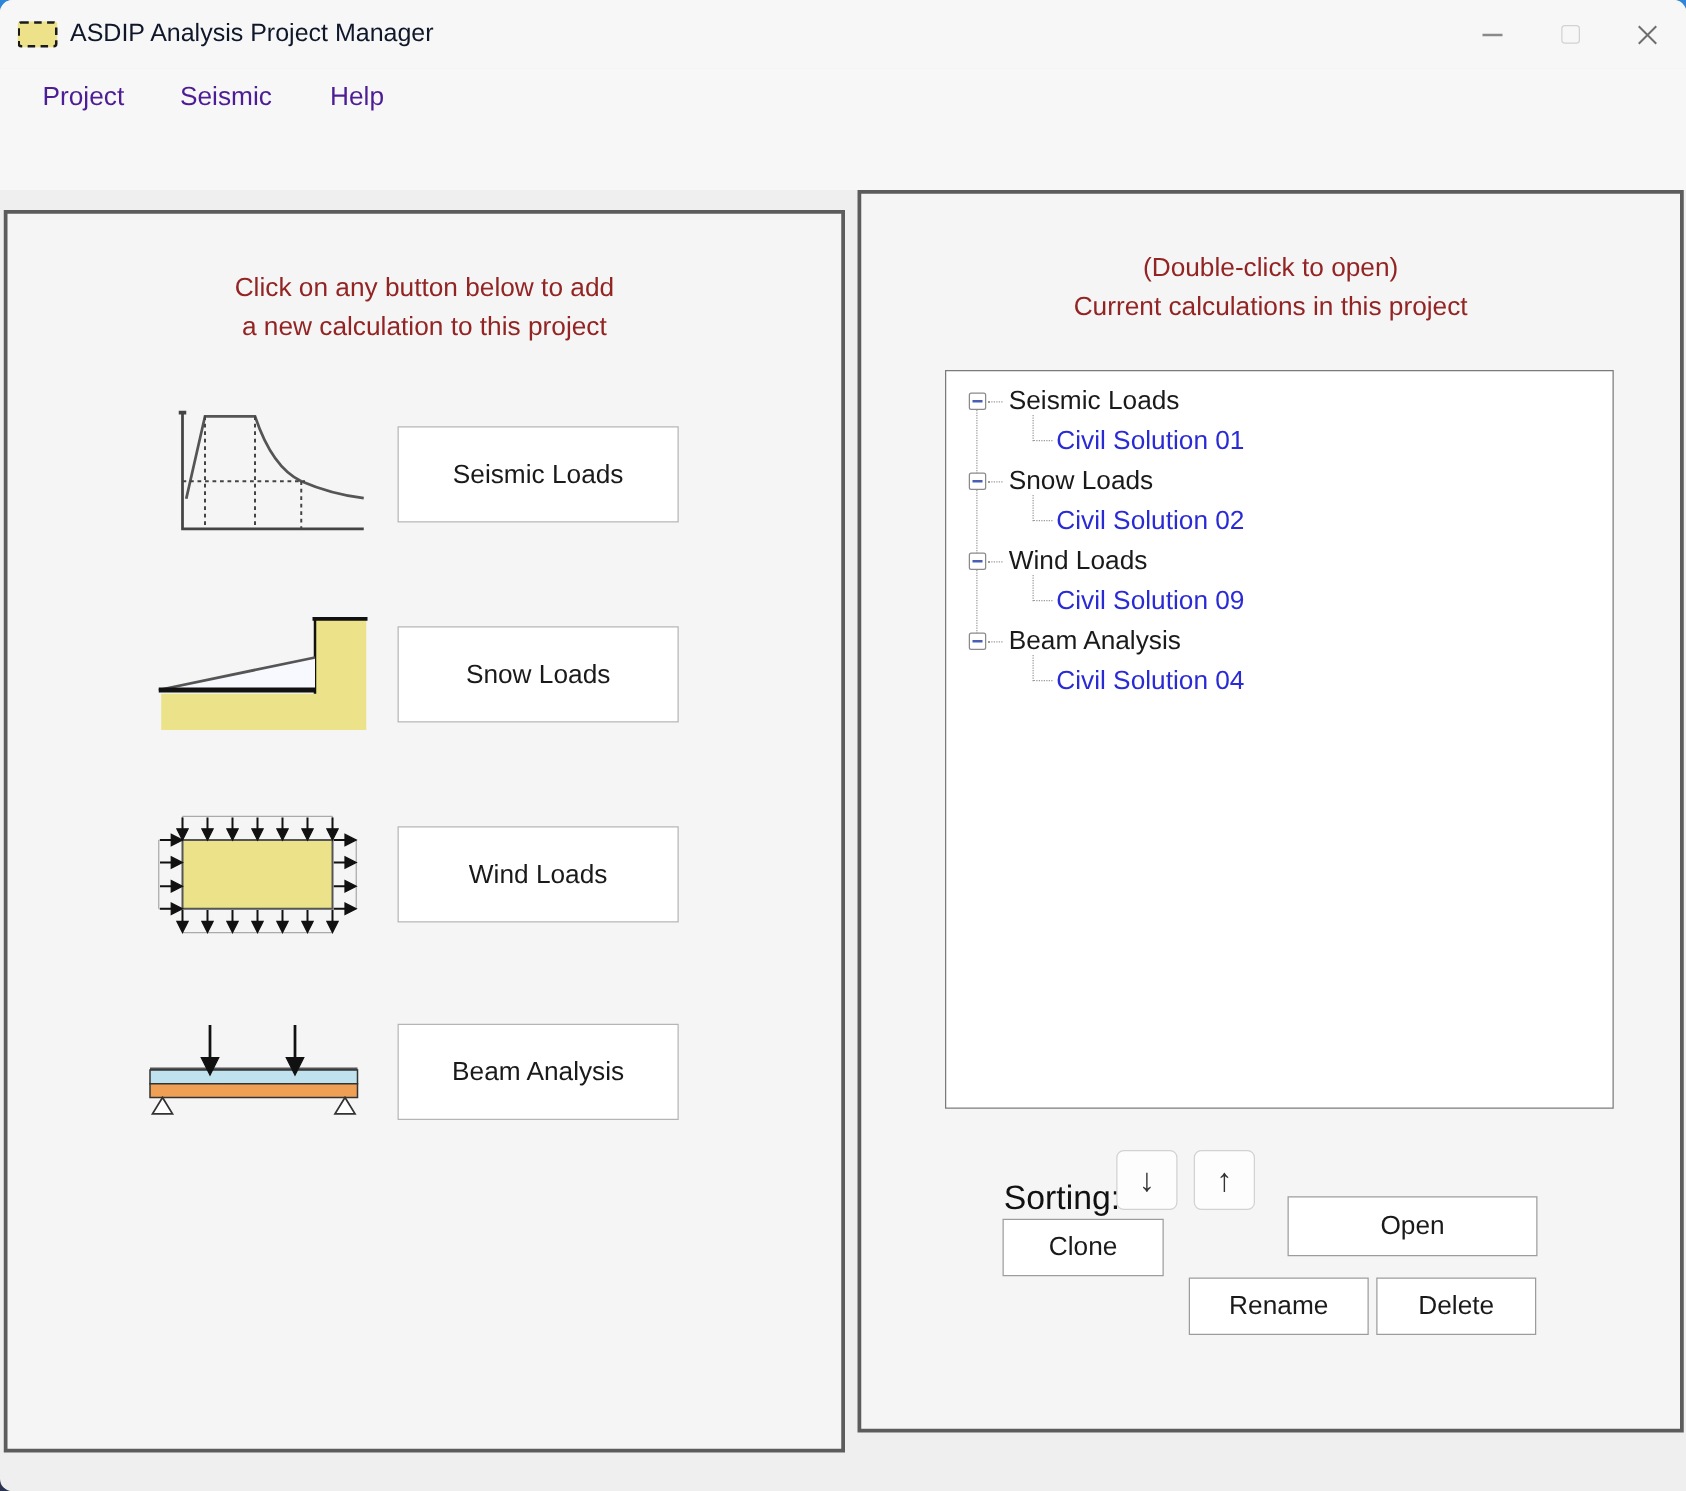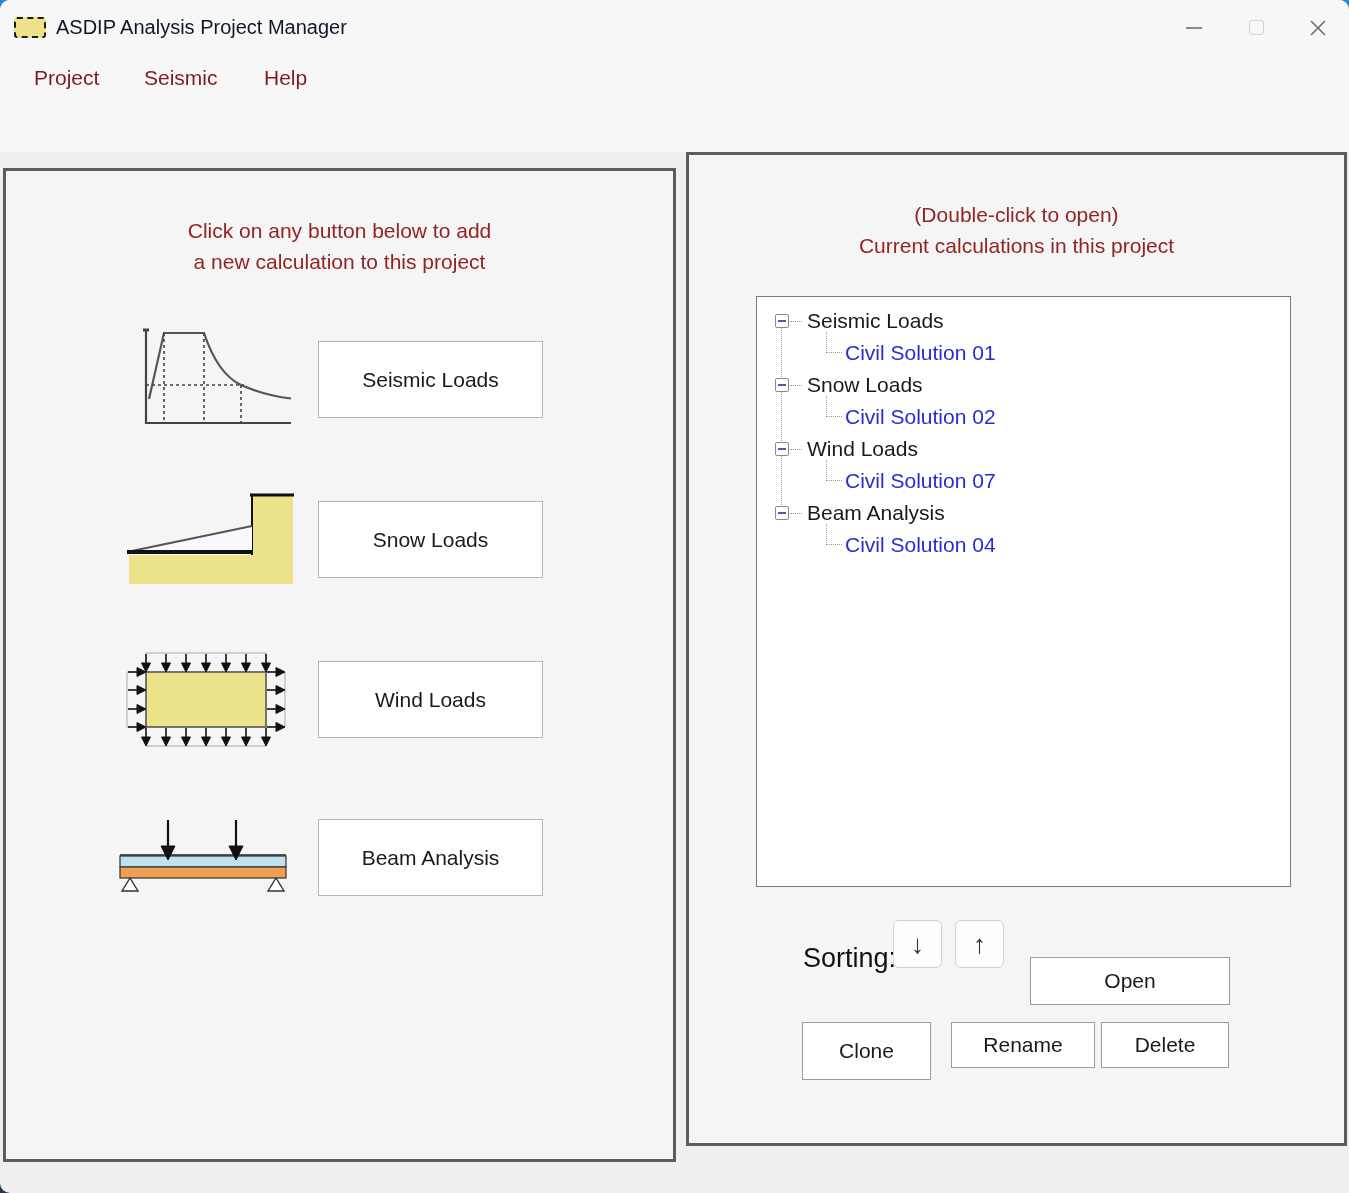--- a/index.html
+++ b/index.html
@@ -18,21 +18,21 @@
   .app-icon { position:absolute; left:14px; top:17px; width:32px; height:21px; background:#ede28a;
               border:2px dashed #1a1a1a; border-radius:3px; }
   .title-text { position:absolute; left:56px; top:0; height:55px; line-height:55px; font-size:20px; color:#0f172a; }
   .win-controls { position:absolute; right:0; top:0; height:55px; display:flex; }
   .win-btn { width:62px; height:55px; display:flex; align-items:center; justify-content:center; }
   .glyph-min { width:16px; height:2px; background:#8a8a8a; display:block; }
   .glyph-max { width:15px; height:15px; border:1.5px solid #d2d2d2; border-radius:3px; display:block; }
 
   
   .menubar { position:absolute; left:0; top:55px; width:100%; height:45px; background:#f7f7f7; }
-  .menu-item { position:absolute; top:0; height:45px; line-height:45px; font-size:21px; color:#7f1d1d; padding:0 4px; }
+  .menu-item { position:absolute; top:0; height:45px; line-height:45px; font-size:21px; color:#4c1d95; padding:0 4px; }
   .menu-project { left:30px; }
   .menu-settings { left:140px; }
   .menu-help { left:260px; }
 
   
   .toolbar { position:absolute; left:0; top:100px; width:100%; height:52px; background:#f7f7f7; }
   .grip { position:absolute; left:7px; top:110px; width:4px; height:34px;
           background:repeating-linear-gradient(#b8b8b8 0 3px, transparent 3px 9px); }
   .tool-btn { position:absolute; top:108px; width:36px; height:36px; display:flex; align-items:center; justify-content:center; }
   .tb-sep { position:absolute; top:110px; width:1px; height:32px; background:#c6c6c6; }
@@ -67,21 +67,21 @@
 
   
   .sorting-label { position:absolute; left:114px; top:779px; height:48px; line-height:48px; font-size:27px; color:#111;text-align:center; }
   .sort-btn { position:absolute; top:765px; width:49px; height:48px; background:#fdfdfd; border:1px solid #d2d2d2;
               border-radius:6px; font-size:26px; color:#333; display:flex; align-items:center; justify-content:center; }
   .sort-desc { left:204px; }
   .sort-asc  { left:266px; }
   .action-btn { position:absolute; background:#ffffff; border:1px solid #9c9c9c; font-size:21px; color:#1a1a1a;
                 display:flex; align-items:center; justify-content:center; cursor:default;margin-top:37px; }
   .btn-open   { left:341px; top:765px; width:200px; height:48px; }
-  .btn-clone  { left:113px; top:830px; width:129px; height:58px; }
+  .btn-clone  { left:113px; top:783px; width:129px; height:46px; }
   .btn-rename { left:262px; top:830px; width:144px; height:46px; }
   .btn-delete { left:412px; top:830px; width:128px; height:46px; }
 </style>
 </head>
 <body>
 
 <div class="corner corner-tl"></div>
 <div class="corner corner-tr"></div>
 <div class="corner corner-bl"></div>
 
@@ -321,21 +321,21 @@
 
         <div class="tree-row parent">
           <span class="minus-box">
               <span class="minus"></span>
             </span>
           <span class="hstub"></span>
           <span class="parent-label">Wind Loads</span>
         </div>
         <div class="tree-row child">
           <span class="l-conn"></span>
-          <span class="child-label">Civil Solution 07</span>
+          <span class="child-label">Civil Solution 09</span>
         </div>
 
         <div class="tree-row parent">
           <span class="minus-box">
               <span class="minus"></span>
             </span>
           <span class="hstub"></span>
           <span class="parent-label">Beam Analysis</span>
         </div>
         <div class="tree-row child">

